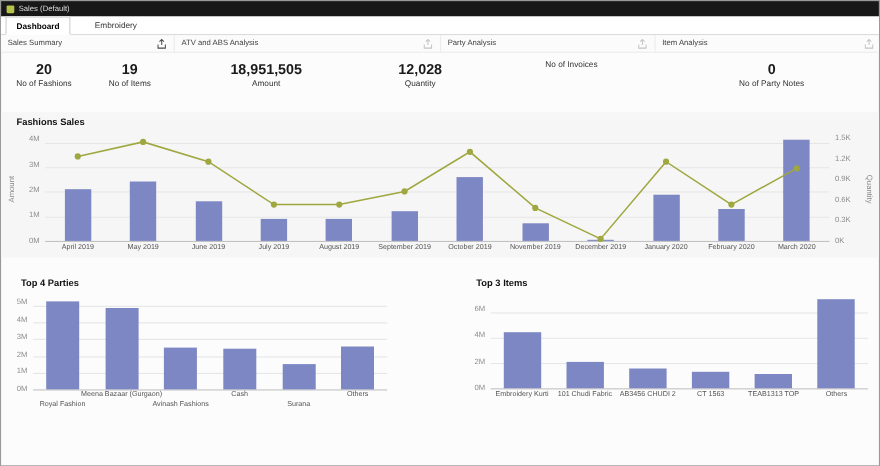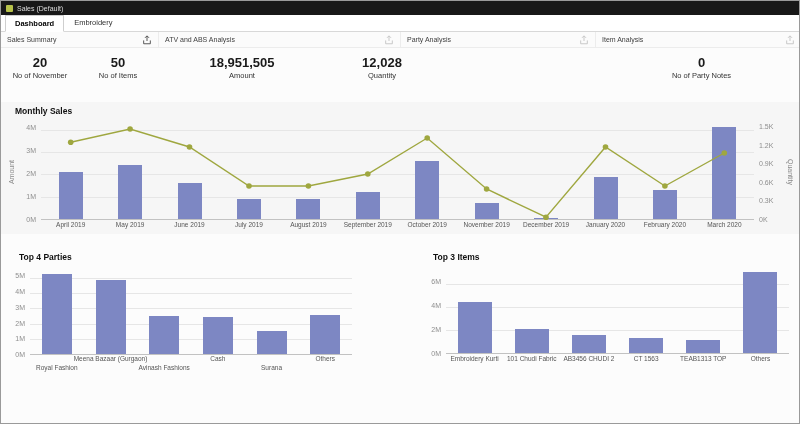--- a/index.html
+++ b/index.html
@@ -4,21 +4,21 @@
 <style>
   *{margin:0;padding:0;box-sizing:border-box;}
   html,body{width:800px;height:424px;}
   body{font-family:"Liberation Sans",sans-serif;background:#ffffff;overflow:hidden;}
   .app{width:800px;height:424px;background:#fcfcfc;border:1px solid #9a9a9a;display:flex;flex-direction:column;}
 
   .titlebar{height:14px;background:#181818;display:flex;align-items:center;gap:4px;padding:0 5px;flex:none;}
   .app-icon{width:7px;height:7px;background:#b7c24b;border-radius:1px;flex:none;}
   .title-text{font-size:7px;color:#dddddd;}
 
-  .tabbar{height:17px;background:#ffffff;border-bottom:1px solid #d8d8d8;display:flex;align-items:flex-end;padding-left:4px;gap:0;flex:none;}
+  .tabbar{height:17px;background:#ffffff;border-bottom:1px solid #d8d8d8;display:flex;align-items:flex-end;padding-left:4px;gap:12px;flex:none;}
   .tab{font-size:7.5px;color:#333;padding:3px 9px;border:1px solid transparent;cursor:pointer;}
   .tab.active{border:1px solid #cfcfcf;border-bottom-color:#ffffff;background:#ffffff;margin-bottom:-1px;font-weight:bold;color:#000;}
 
   .header-strip{display:grid;grid-template-columns:158px 242px 195px 205px;height:16px;border-bottom:1px solid #ececec;background:#fbfbfb;flex:none;}
   .panel-header{display:flex;align-items:center;justify-content:space-between;padding:0 6px;border-right:1px solid #ececec;}
   .panel-header:last-child{border-right:none;}
   .panel-title{font-size:7px;color:#404040;}
   .export-btn{color:#c4c4c4;display:flex;cursor:pointer;}
   .panel-header:first-child .export-btn{color:#4a4a4a;}
 
@@ -105,44 +105,45 @@
             <path d="M2 6.5v4h8v-4" fill="none" stroke="currentColor" stroke-width="1.1"></path>
             <path d="M6 7.2V1.2M3.6 3.4L6 1l2.4 2.4" fill="none" stroke="currentColor" stroke-width="1.1"></path>
           </svg>
       </span>
     </div>
   </div>
 
   <div class="kpi-row">
     <div class="kpi">
       <div class="kpi-value">20</div>
-      <div class="kpi-label">No of November</div>
-    </div>
-    <div class="kpi">
-      <div class="kpi-value">50</div>
+      <div class="kpi-label">No of Fashions</div>
+    </div>
+    <div class="kpi">
+      <div class="kpi-value">19</div>
       <div class="kpi-label">No of Items</div>
     </div>
     <div class="kpi">
       <div class="kpi-value">18,951,505</div>
       <div class="kpi-label">Amount</div>
     </div>
     <div class="kpi">
       <div class="kpi-value">12,028</div>
       <div class="kpi-label">Quantity</div>
     </div>
     <div class="kpi">
+      <div class="kpi-label">No of Invoices</div>
     </div>
     <div class="kpi">
       <div class="kpi-value">0</div>
       <div class="kpi-label">No of Party Notes</div>
     </div>
   </div>
 
   <div class="monthly-panel">
-    <div class="section-title">Monthly Sales</div>
+    <div class="section-title">Fashions Sales</div>
     <div class="combo-area">
       <div class="axis-title left">
         <span>Amount</span>
       </div>
       <div class="chart chart-combo">
           <div class="yticks left" style="position: absolute; left: 0px; top: 0px; bottom: 13px; width: 22px;">
             <span class="tick" style="top: 6.97674%;">4M</span>
             <span class="tick" style="top: 30.2326%;">3M</span>
             <span class="tick" style="top: 53.4884%;">2M</span>
             <span class="tick" style="top: 76.7442%;">1M</span>

